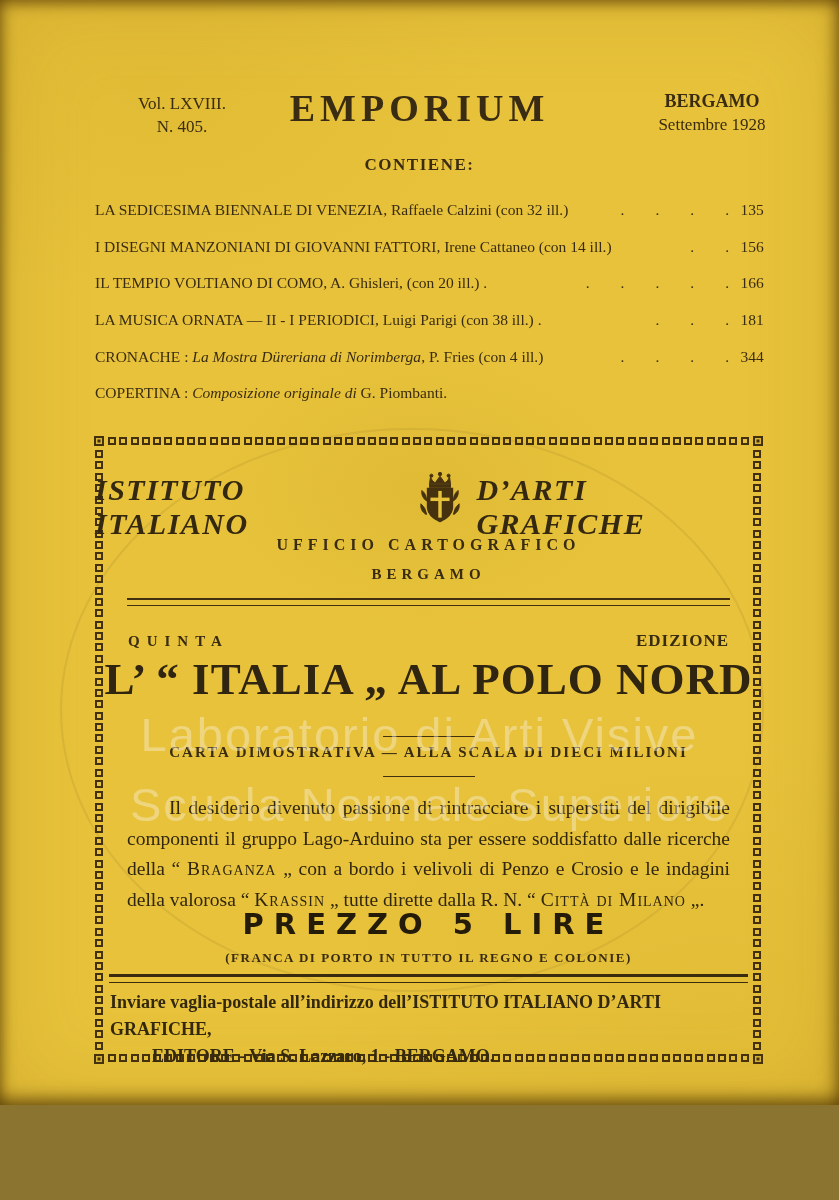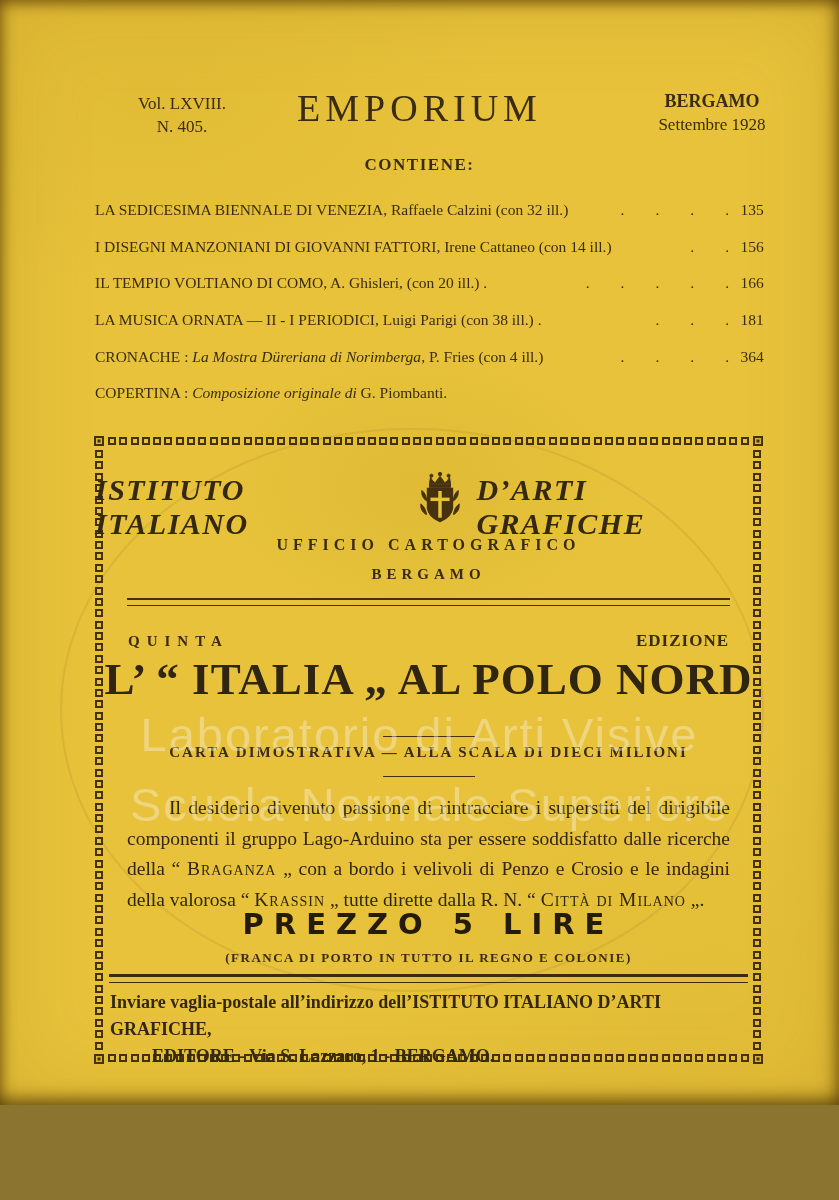--- a/index.html
+++ b/index.html
@@ -19,21 +19,21 @@
       inset 0 10px 14px -6px rgba(88,60,6,.62),
       inset -12px 0 16px -7px rgba(88,60,6,.52),
       inset 0 -14px 16px -7px rgba(70,47,4,.62),
       inset 10px 0 14px -7px rgba(88,60,6,.46),
       inset 0 0 90px rgba(150,110,20,.22);
   }
   
   .hdr-vol{position:absolute; left:92px; top:92px; width:180px; text-align:center;
     font-size:17px; line-height:23px;}
   .hdr-mag{position:absolute; left:0; right:0; top:86px; text-align:center;
-    font-size:38px; font-weight:normal; letter-spacing:5px;}
+    font-size:38px; font-weight:bold; letter-spacing:5px;}
   .hdr-place{position:absolute; left:622px; top:90px; width:180px; text-align:center;
     font-size:17px; line-height:23px;}
   .hdr-place .city{font-weight:bold; font-size:18px;}
   .contiene{position:absolute; left:0; right:0; top:155px; text-align:center;
     font-size:17px; font-weight:bold; letter-spacing:1.5px;}
   
   .toc{position:absolute; left:95px; right:72px; top:201px; font-size:15.5px;}
   .toc-row{display:flex; align-items:baseline; height:36.7px; white-space:nowrap;}
   .toc-text{flex:none;}
   .seg-italic{font-style:italic;}
@@ -126,21 +126,21 @@
         <span class="toc-page">166</span>
       </div>
       <div class="toc-row">
         <span class="toc-text"><span class="seg-caps">LA MUSICA ORNATA — II - I PERIODICI, </span><span class="seg-plain">Luigi Parigi (con 38 ill.) .</span></span>
         <span class="toc-dots">.  .  .</span>
         <span class="toc-page">181</span>
       </div>
       <div class="toc-row">
         <span class="toc-text"><span class="seg-caps">CRONACHE : </span><span class="seg-italic">La Mostra Düreriana di Norimberga</span><span class="seg-plain">, P. Fries (con 4 ill.)</span></span>
         <span class="toc-dots">.  .  .  .</span>
-        <span class="toc-page">364</span>
+        <span class="toc-page">344</span>
       </div>
       <div class="toc-row">
         <span class="toc-text"><span class="seg-caps">COPERTINA : </span><span class="seg-italic">Composizione originale di</span><span class="seg-plain"> G. Piombanti.</span></span>
         <span class="toc-dots"></span>
         <span class="toc-page"></span>
       </div>
     </div>
 
   <div class="adbox">
     <div class="strip h t">

